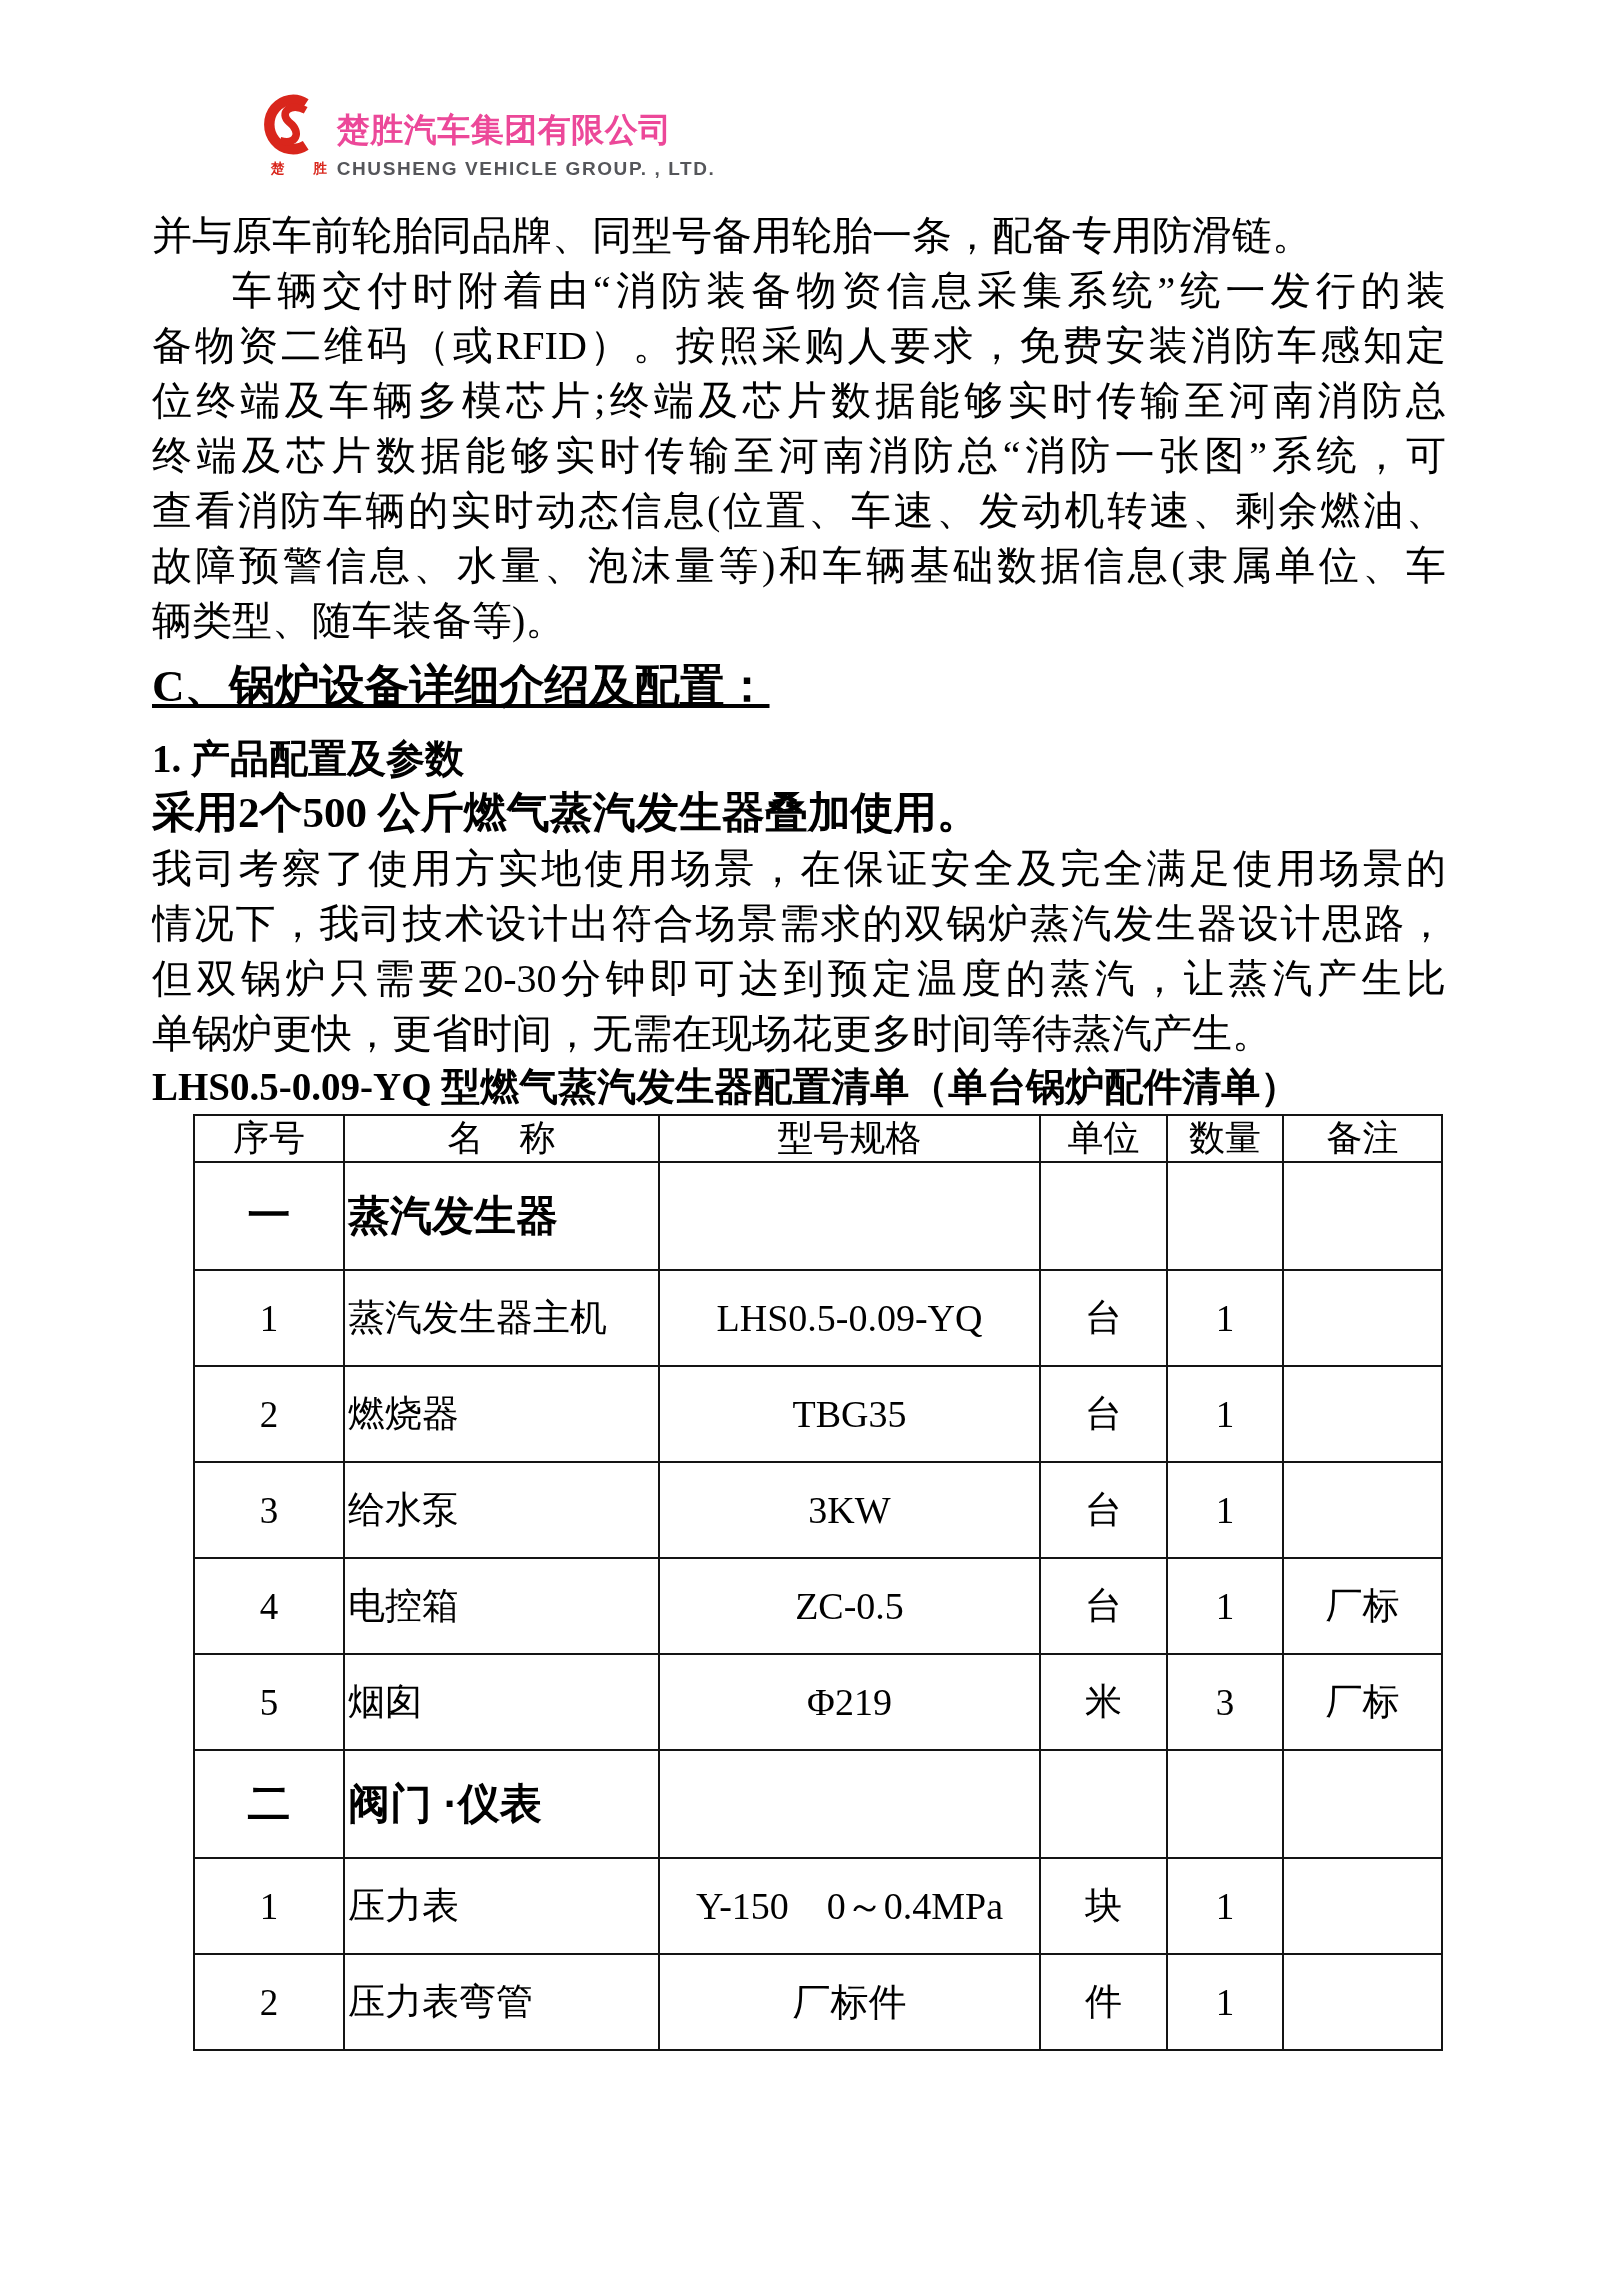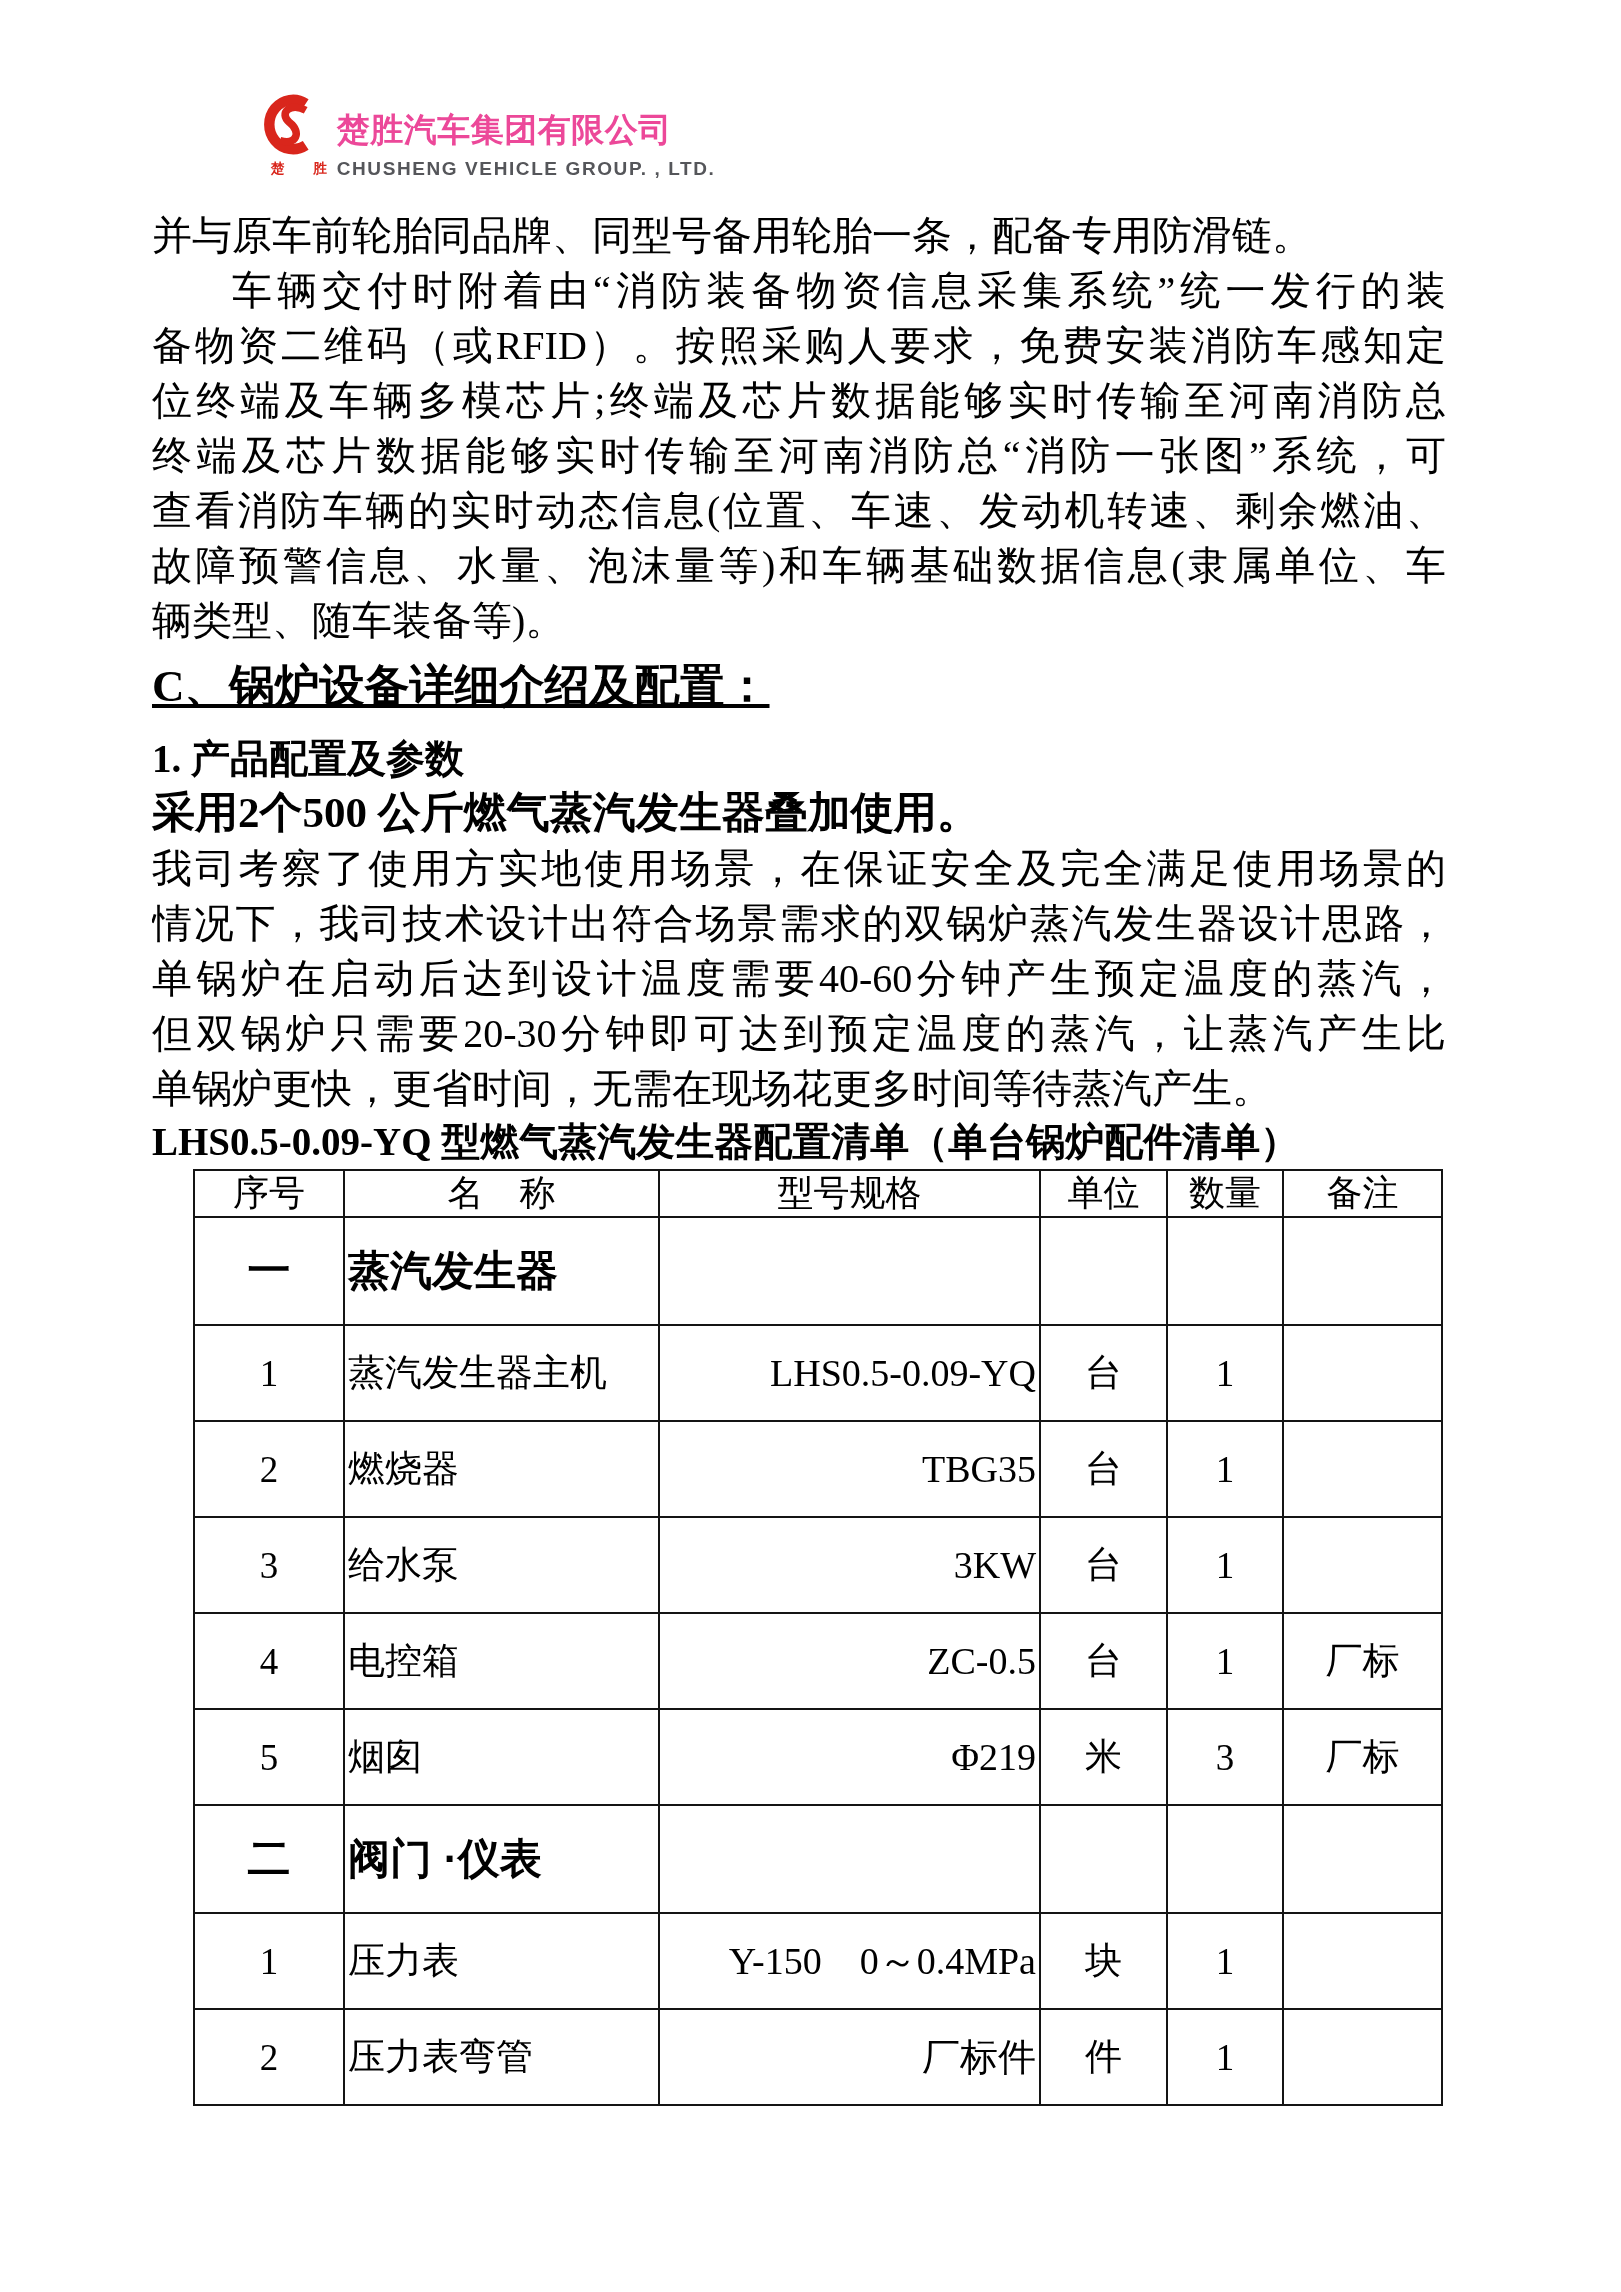--- a/index.html
+++ b/index.html
@@ -59,21 +59,21 @@
     border:2px solid #141414;
     padding:3px; vertical-align:middle;
     overflow:hidden;
   }
   .config-table thead tr { height:41px; }
   .config-table th { font-weight:normal; text-align:center; font-size:36px; line-height:39px; }
   .row-data { height:96px; }
   .row-section { height:108px; }
   .cell-no   { text-align:center; }
   .cell-name { text-align:left; padding-left:27.4px; }
-  .cell-model{ text-align:right; padding-left:21.6px; font-size:38px;border-radius:10px; }
+  .cell-model{ text-align:center; padding-left:21.6px; font-size:38px;border-radius:10px; }
   .cell-unit, .cell-qty, .cell-note { text-align:center; }
   .row-section .cell-no   { font-size:43px; font-weight:bold; }
   .row-section .cell-name { font-size:42px; font-weight:bold; font-family:"Liberation Sans","DejaVu Sans",sans-serif; }
 </style>
 </head>
 <body>
 
 <div class="page">
 
   <header class="logo">
@@ -108,21 +108,20 @@
 
     <h2 class="heading-c">C、锅炉设备详细介绍及配置：</h2>
 
     <h3 class="heading-1">1. 产品配置及参数</h3>
 
     <h3 class="heading-2">采用2个500 公斤燃气蒸汽发生器叠加使用。</h3>
 
     <div class="para para3">
         <div class="line">我司考察了使用方实地使用场景，在保证安全及完全满足使用场景的</div>
         <div class="line">情况下，我司技术设计出符合场景需求的双锅炉蒸汽发生器设计思路，</div>
-        <div class="line">单锅炉在启动后达到设计温度需要40-60分钟产生预定温度的蒸汽，</div>
         <div class="line">但双锅炉只需要20-30分钟即可达到预定温度的蒸汽，让蒸汽产生比</div>
         <div class="line">单锅炉更快，更省时间，无需在现场花更多时间等待蒸汽产生。</div>
       </div>
 
     <h4 class="table-title">LHS0.5-0.09-YQ 型燃气蒸汽发生器配置清单（单台锅炉配件清单）</h4>
 
     <table class="config-table">
       <colgroup>
         <col style="width:150px">
           <col style="width:315px">

